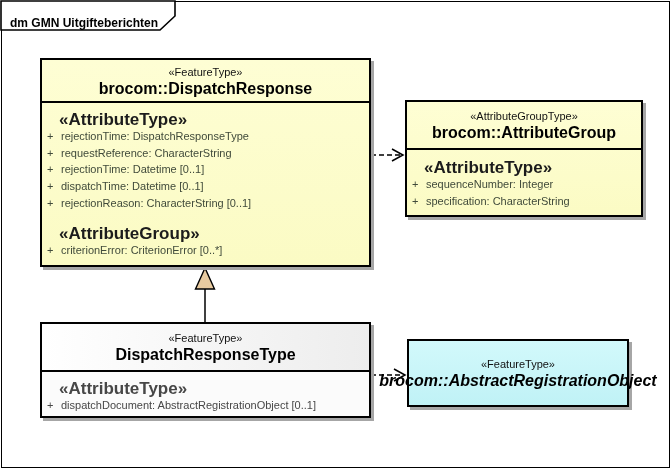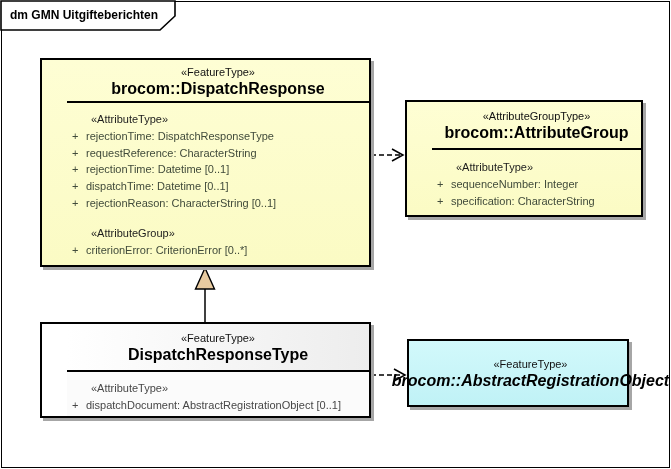--- a/index.html
+++ b/index.html
@@ -2,43 +2,42 @@
 <html><head>
 <meta charset="utf-8">
 <style>
   html,body{margin:0;padding:0;background:#ffffff;}
   .canvas{
     position:relative;width:671px;height:469px;background:#ffffff;
     font-family:"Liberation Sans",sans-serif;overflow:hidden;
   }
   .frame{position:absolute;left:1px;top:1px;right:1px;bottom:1px;border:1px solid #000;}
   .tab-label{
-    position:absolute;left:10px;top:8px;font-size:12px;font-weight:bold;color:#000;
+    position:absolute;left:10px;top:16px;font-size:12px;font-weight:bold;color:#000;
     white-space:nowrap;
   }
   .uml-svg{position:absolute;left:0;top:0;width:671px;height:469px;}
   .uml-class{
     position:absolute;border:2px solid #000;box-sizing:border-box;
     box-shadow:3px 3px 0 #a6a6a6;
-    padding-left:25px;
   }
   .fill-yellow{background:linear-gradient(180deg,#fefed4 0%,#fbfbc4 100%);}
   .fill-cyan{background:linear-gradient(180deg,#d2f9fb 0%,#c0f2f6 100%);}
   .fill-white-h{background:linear-gradient(90deg,#ffffff 0%,#ededed 100%);}
   .fill-white-b{background:#fbfbfb;}
   .cls-header{
     display:flex;flex-direction:column;align-items:center;justify-content:center;
     border-bottom:2px solid #000;box-sizing:border-box;
   }
   .cls-header.no-divider{border-bottom:none;}
   .stereotype{font-size:11px;color:#111;line-height:16px;}
   .cls-name{font-size:16px;font-weight:bold;color:#000;line-height:18px;}
   .cls-name.italic{font-style:italic;}
   .compartment{box-sizing:border-box;}
-  .attr-heading{font-size:11px;color:#1c1c1c;line-height:17px;margin-left:24px;}
+  .attr-heading{font-size:17px;color:#1c1c1c;line-height:17px;margin-left:17px;font-weight:bold;}
   .attr-row{display:flex;font-size:11px;line-height:16.7px;color:#414b3b;}
   .attr-row .vis{width:14px;flex:0 0 14px;text-align:left;padding-left:5px;color:#414b3b;}
   .attr-row .txt{white-space:nowrap;}
   .gray-attrs .attr-row, .gray-attrs .attr-row .vis, .gray-attrs .attr-heading{color:#474747;}
   .spacer-group{margin-top:13px;}
 </style>
 </head>
 <body>
 
 <div class="canvas">

